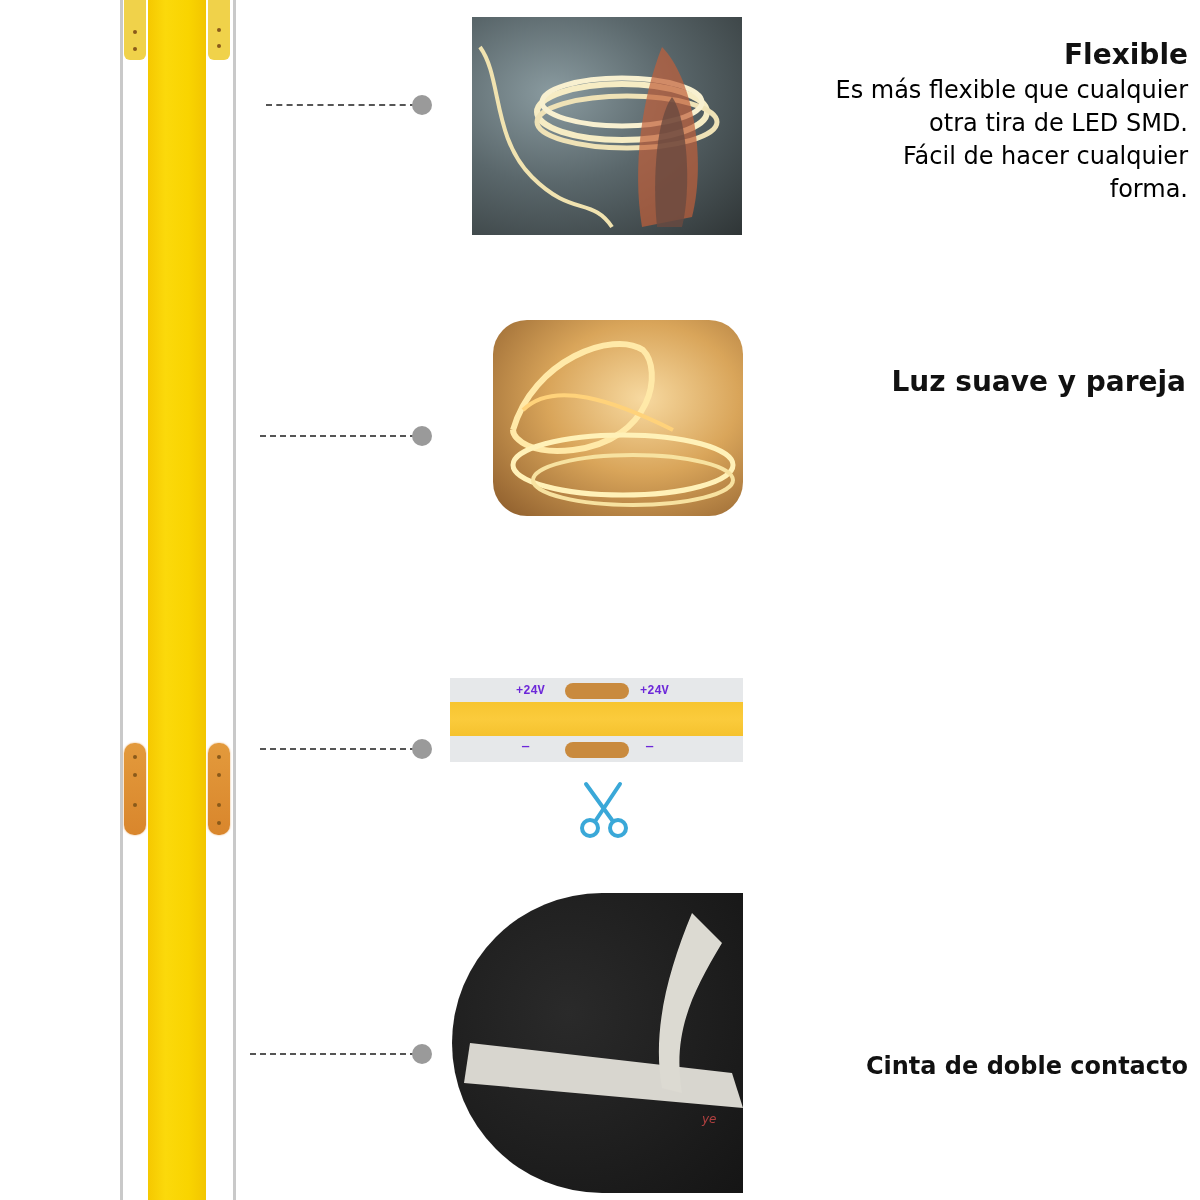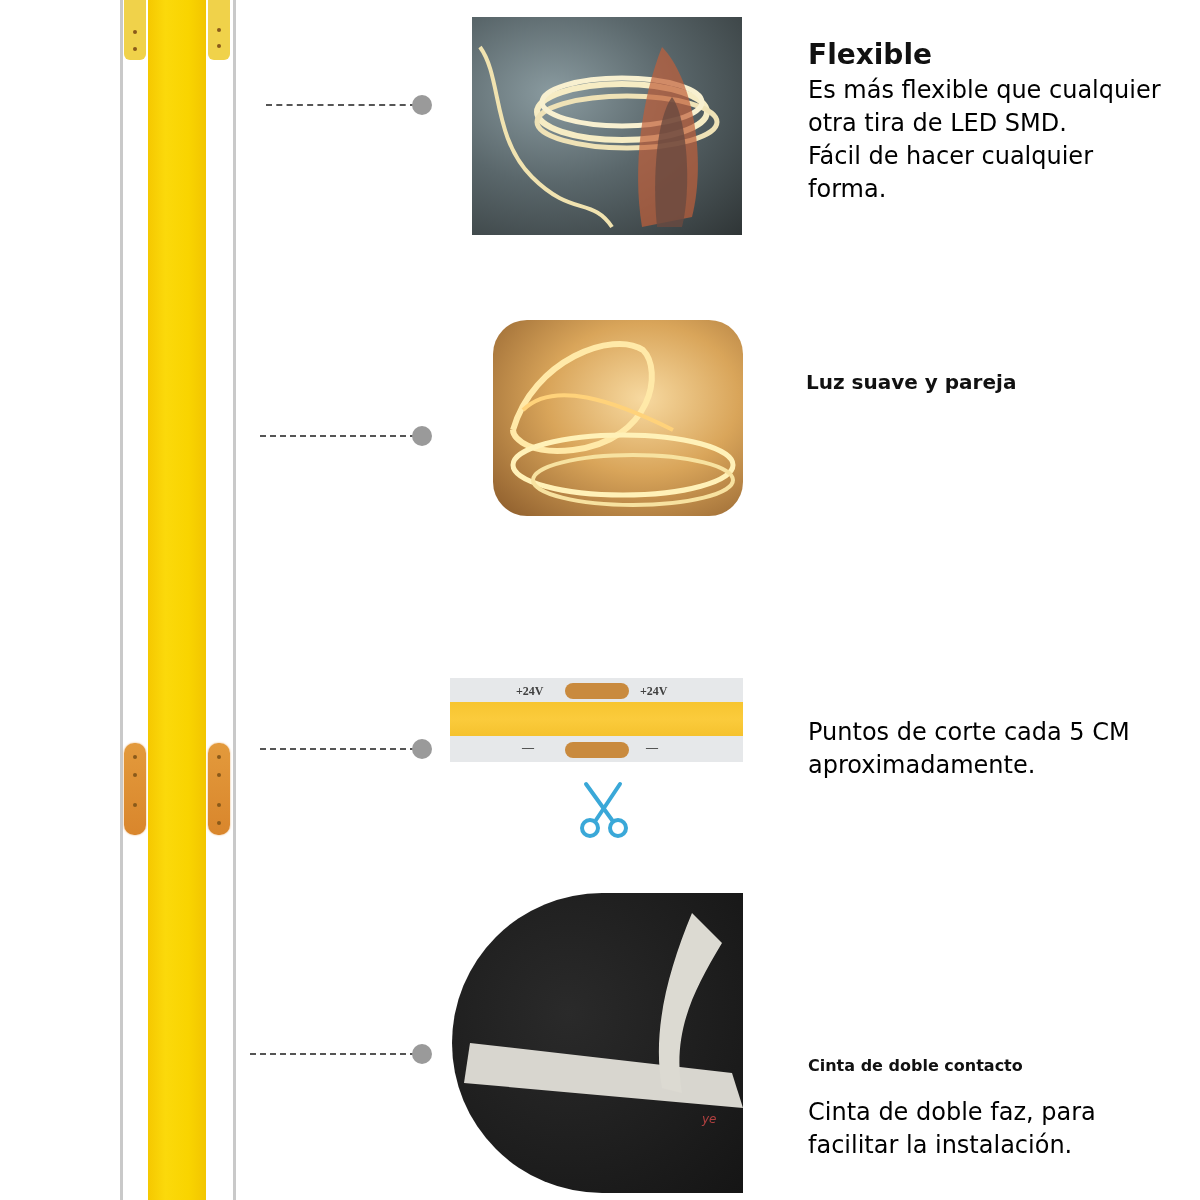--- a/index.html
+++ b/index.html
@@ -25,25 +25,25 @@
     .photo { position: absolute; overflow: hidden; }
     .photo-flex { left: 472px; top: 17px; width: 270px; height: 218px; background: radial-gradient(ellipse at 30% 35%, #8a9ba0 0%, #5a676b 45%, #2f3536 100%); }
     .photo-soft { left: 493px; top: 320px; width: 250px; height: 196px; border-radius: 34px; background: radial-gradient(ellipse at 60% 40%, #f7d9a0 0%, #d9a55a 45%, #8a5a2a 100%); }
     .photo-tape { left: 452px; top: 893px; width: 291px; height: 300px; border-radius: 150px 0 0 150px / 150px 0 0 150px; background: radial-gradient(ellipse at 40% 40%, #2a2a2a 0%, #151515 100%); font-style: italic; }
 
     .cut-strip { position: absolute; left: 450px; top: 678px; width: 293px; height: 84px; background: #e6e8ea; }
     .cut-strip .lamp { position: absolute; left: 0; right: 0; top: 24px; height: 34px; background: linear-gradient(180deg,#f7c530,#fbcb3c 50%,#f5c22e); }
     .cut-strip .solder { position: absolute; left: 115px; width: 64px; height: 16px; border-radius: 8px; background: #c98a3e; }
     .cut-strip .solder.t { top: 5px; }
     .cut-strip .solder.b { top: 64px; }
-    .cut-strip .lbl { position: absolute; font-family: Liberation Serif, serif; font-size: 12px; font-weight: bold; color: #404040; }
+    .cut-strip .lbl { position: absolute; font-family: Liberation Mono, monospace; font-size: 12px; font-weight: bold; color: #6d28d9; }
     .scissors { position: absolute; left: 576px; top: 780px; width: 56px; height: 60px; }
 
     
-    .feature { position: absolute; left: 808px; width: 380px; }
+    .feature { position: absolute; left: 808px; width: 380px; text-align: right; }
     .feature h2 { margin: 0; font-family: "DejaVu Sans", sans-serif; font-weight: bold; color: #111; }
     .feature p { margin: 0; font-family: "DejaVu Sans", sans-serif; font-size: 24px; line-height: 33px; color: #000000; white-space: pre-line; }
   </style>
 </head>
 <body>
 
 <div class="strip-frame">
   <div class="strip-edge left"></div>
   <div class="strip-edge right"></div>
   <div class="pad top" style="left:4px;">
@@ -135,25 +135,21 @@
 
 <div class="feature" style="top:36px;">
   <h2 style="font-size:28px; line-height:38px;">Flexible</h2>
   <p>Es más flexible que cualquier
 otra tira de LED SMD.
 Fácil de hacer cualquier
 forma.</p>
 </div>
 
 <div class="feature" style="top:363px; left:806px;">
-  <h2 style="font-size:20px; line-height:38px; margin-bottom:8px;">Luz suave y pareja</h2>
+  <h2 style="font-size:28px; line-height:38px; margin-bottom:8px;">Luz suave y pareja</h2>
 </div>
 
 <div class="feature" style="top:716px;">
-  <p>Puntos de corte cada 5 CM
-aproximadamente.</p>
 </div>
 
 <div class="feature" style="top:1050px;">
-  <h2 style="font-size:16px; line-height:32px; margin-bottom:14px;">Cinta de doble contacto</h2>
-  <p>Cinta de doble faz, para
-facilitar la instalación.</p>
+  <h2 style="font-size:24px; line-height:32px; margin-bottom:2px;">Cinta de doble contacto</h2>
 </div>
 
 </body></html>

